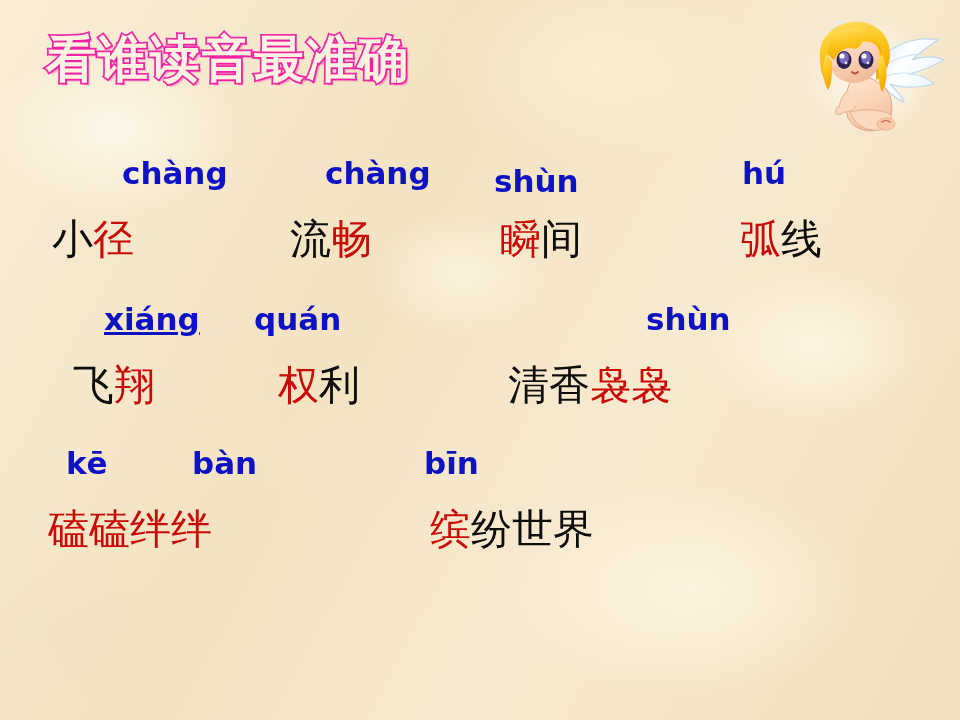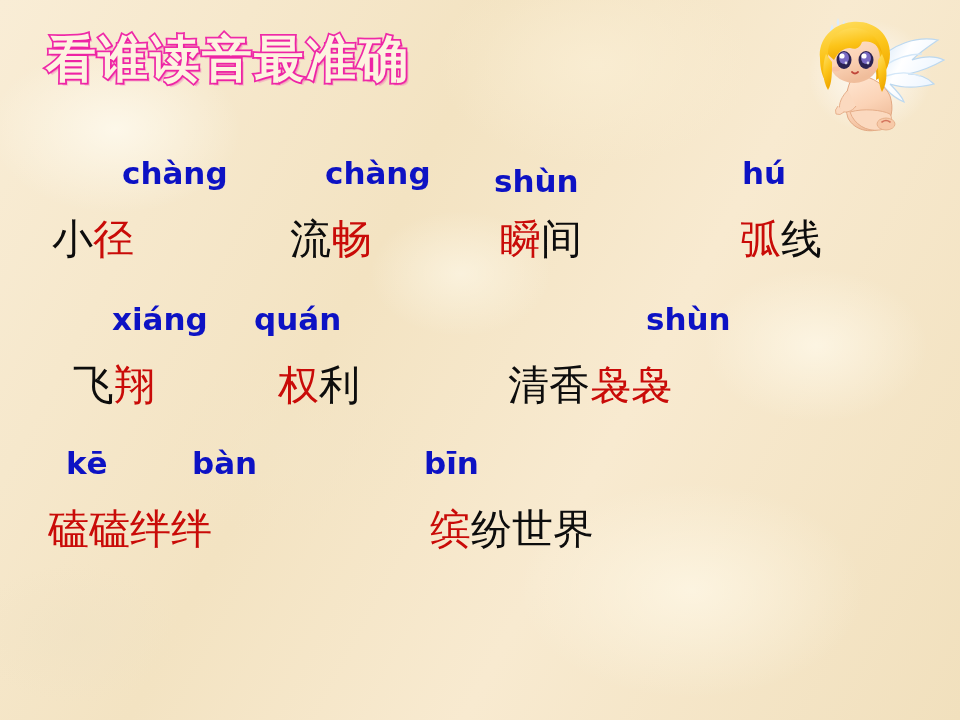--- a/index.html
+++ b/index.html
@@ -139,21 +139,21 @@
       </div>
       <div class="pinyin" style="left:742px;">hú</div>
     </div>
   </div>
 
   <div class="row" id="row2">
     <div class="word" style="width:0;">
       <div class="hanzi" style="left:73px;">
         <span class="ch black">飞</span><span class="ch red">翔</span>
       </div>
-      <div class="pinyin" style="left:112px;">xiáng</div>
+      <div class="pinyin" style="left:104px;text-decoration:underline;">xiáng</div>
     </div>
 
     <div class="word" style="width:0;">
       <div class="hanzi" style="left:278px;">
         <span class="ch red">权</span><span class="ch black">利</span>
       </div>
       <div class="pinyin" style="left:254px;">quán</div>
     </div>
 
     <div class="word" style="width:0;">

